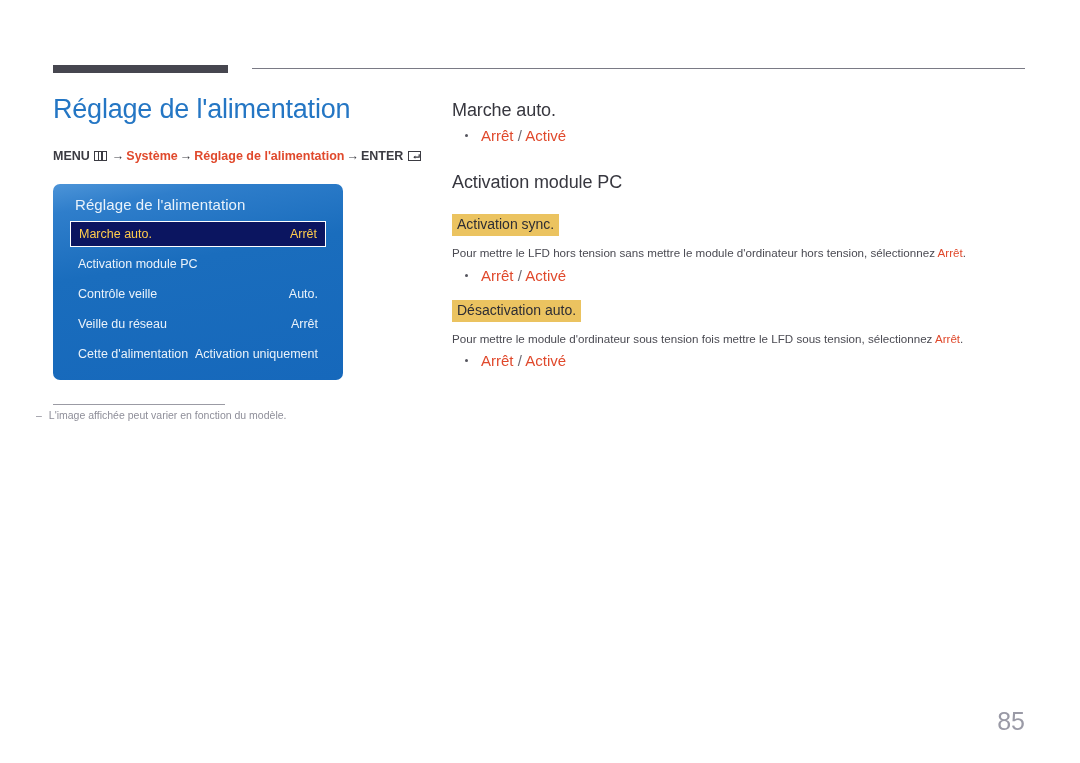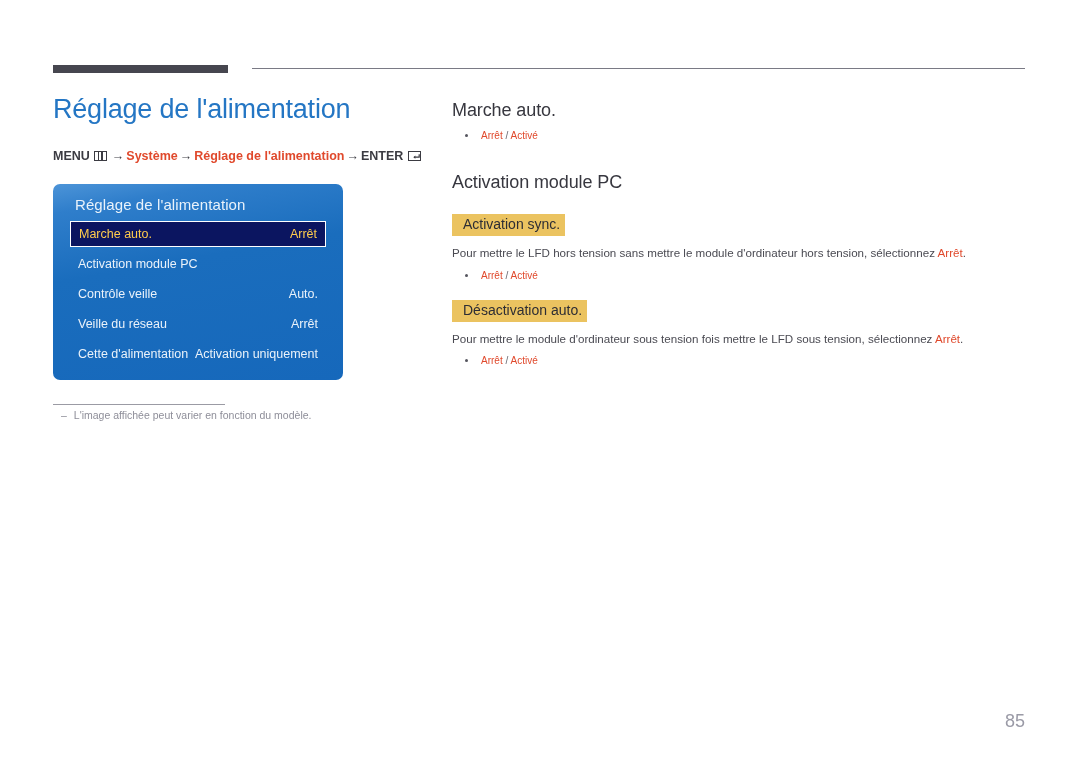--- a/index.html
+++ b/index.html
@@ -137,21 +137,21 @@
 
   
   .note-divider {
     position: absolute;
     left: 53px; top: 404px;
     width: 172px; height: 1px;
     background: #9b9ba4;
   }
   .note {
     position: absolute;
-    left: 61px; top: 407px;
+    left: 36px; top: 407px;
     font-size: 10.5px;
     color: #8e8e99;
     line-height: 16px;
     white-space: nowrap;
   }
   .note .dash { padding-right: 7px; }
 
   
   .right-col {
     position: absolute;
@@ -172,55 +172,55 @@
     line-height: 16.5px;
     margin: 9px 0 0 0;
   }
   .body-p .accent { color: #e0492c; }
   .bullets {
     list-style: none;
     margin: 5px 0 0 0;
     padding: 0;
   }
   .bullets li {
-    font-size: 10px;
+    font-size: 15px;
     color: #e0492c;
     line-height: 17px;
     padding-left: 29px;
     position: relative;
   }
   .bullets li::before {
     content: "";
     position: absolute;
     left: 13px; top: 7px;
     width: 3.2px; height: 3.2px;
     background: #55555e;
     border-radius: 50%;
   }
   .bullets li .sep { color: #6c6c75; }
 
   .sub-h {
     display: inline-block;
     font-size: 14px;
     color: #2d2d34;
     background: #ebc360;
-    padding: 2px 5px 3px 11px;
+    padding: 2px 5px 3px 5px;
     line-height: 17px;
     margin: 0;
     font-weight: normal;
   }
   .block-gap-lg { margin-top: 26px; }
   .block-gap-md { margin-top: 20px; }
   .block-gap-sm { margin-top: 16px; }
 
   
   .page-num {
     position: absolute;
     right: 55px; bottom: 28px;
-    font-size: 18px;
+    font-size: 25px;
     color: #9a9aa6;
     line-height: 28px;
   }
 </style>
 </head>
 <body>
 
 <div class="top-rules">
   <div class="rule-thick"></div>
   <div class="rule-thin"></div>

